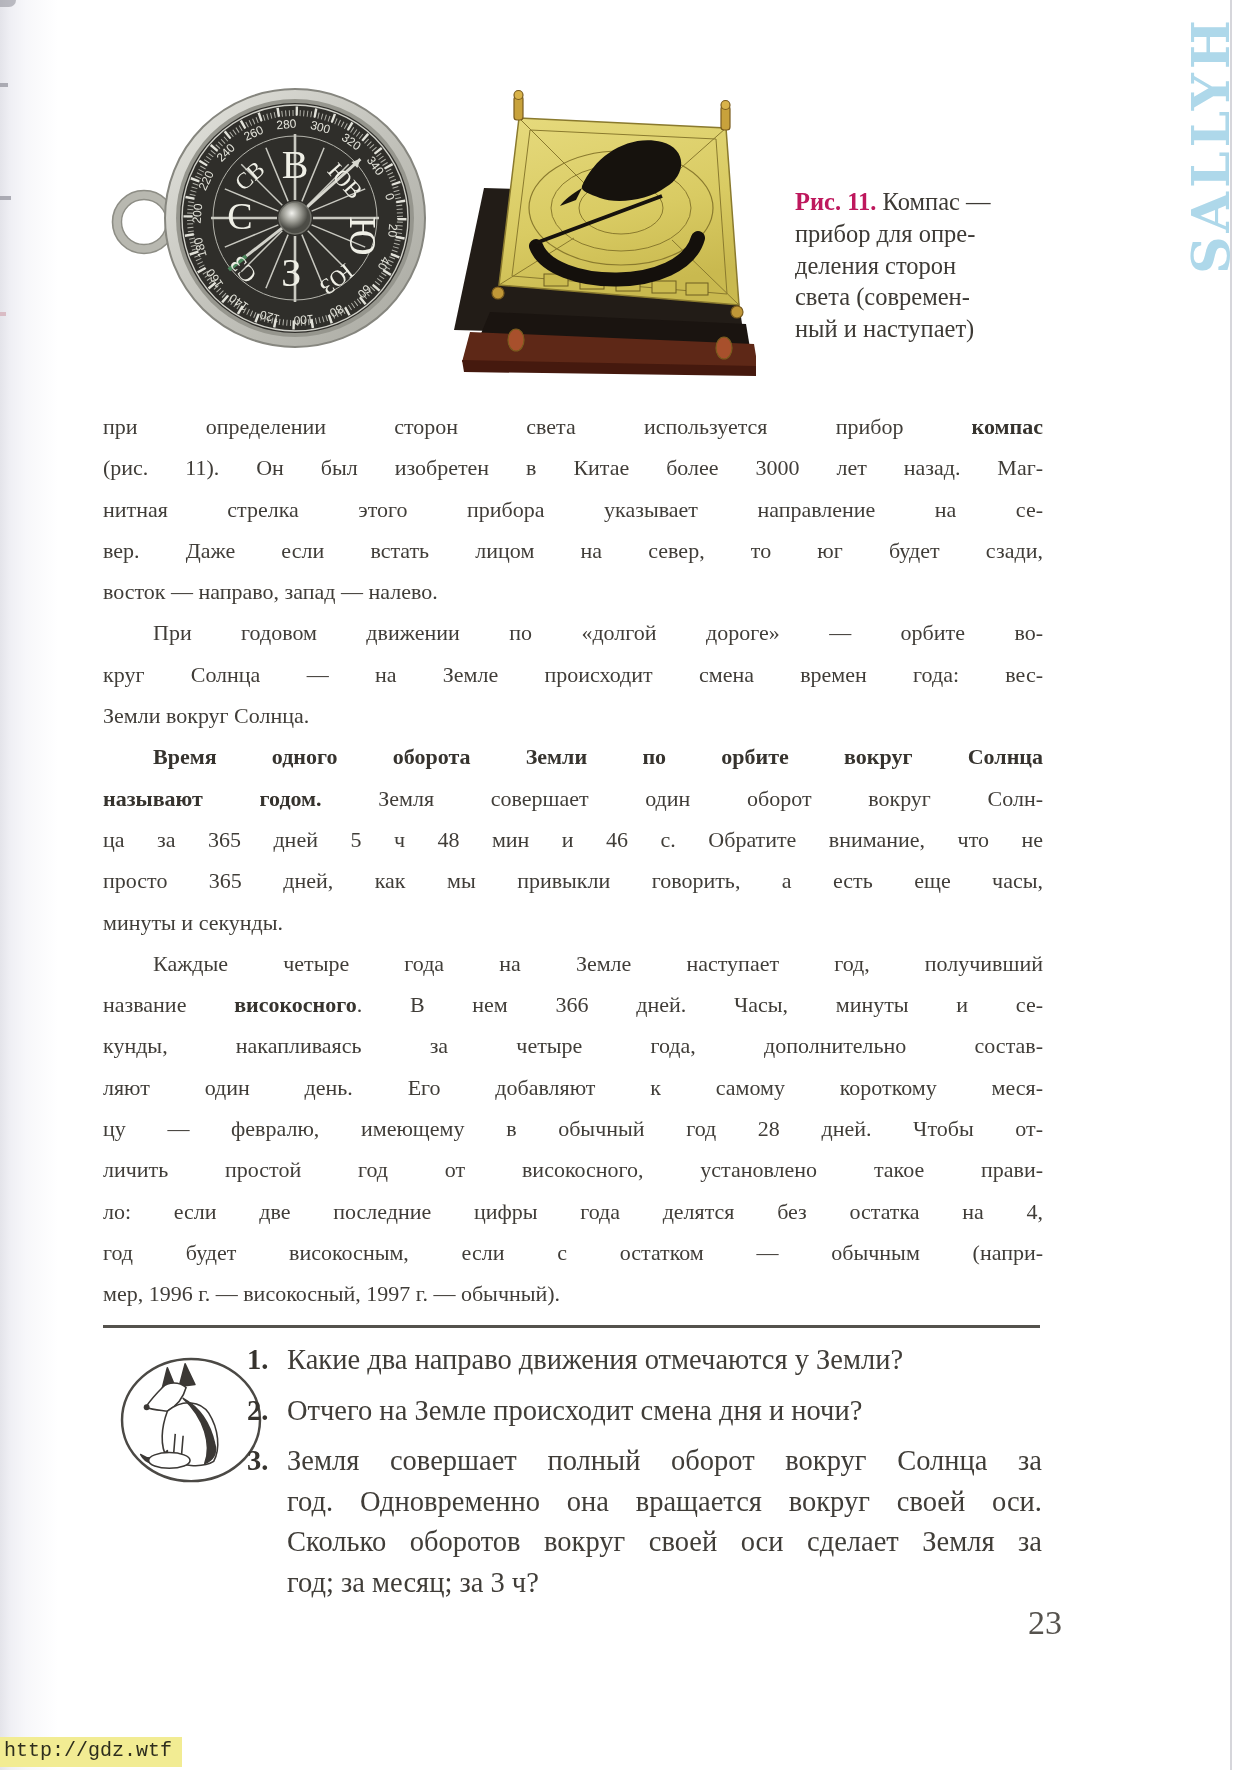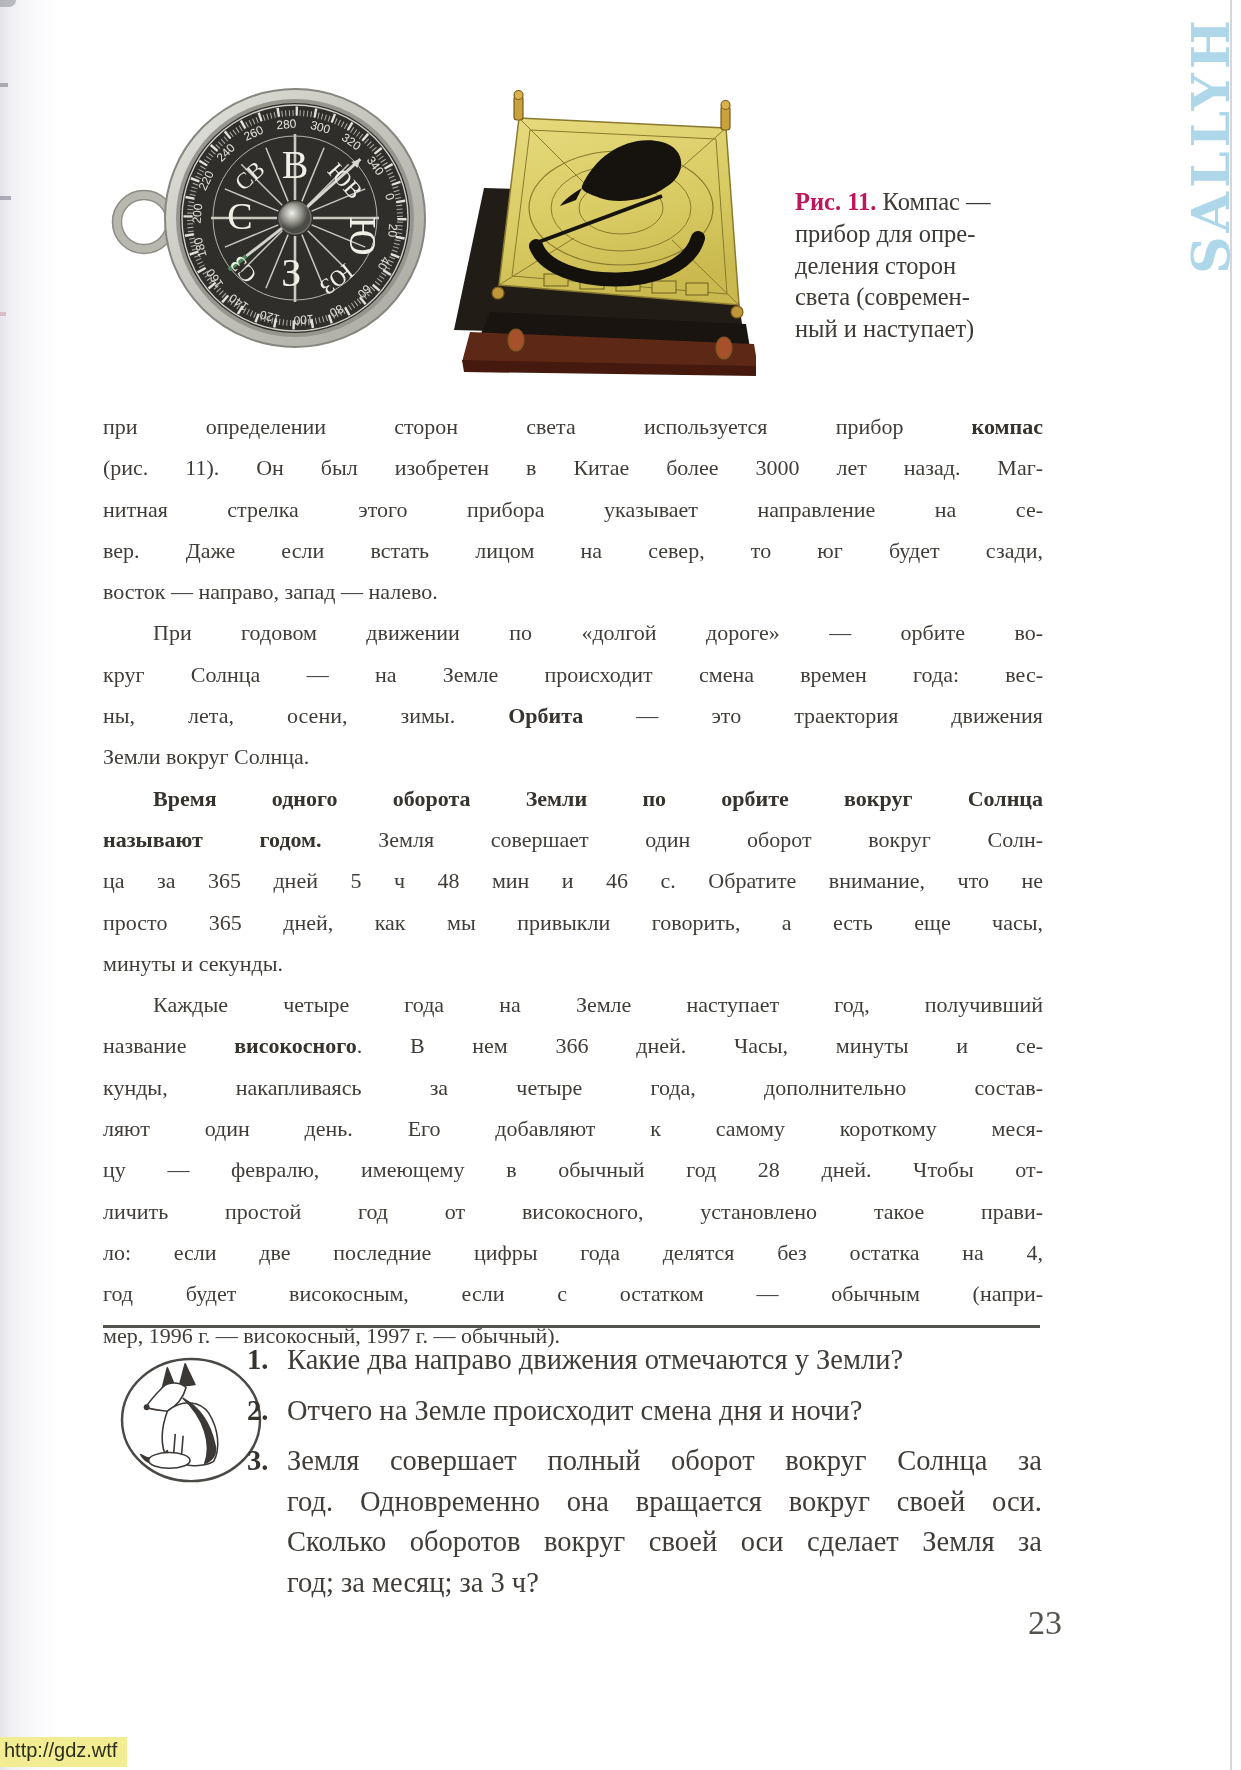--- a/index.html
+++ b/index.html
@@ -32,21 +32,21 @@
   #body-text b,#questions b{color:#36332e;}
   
   #rule{position:absolute;left:103px;top:1325px;width:937px;height:3px;background:#54524d;}
   #fox{position:absolute;left:118px;top:1355px;width:148px;height:135px;}
   #questions{position:absolute;left:247px;top:1340px;width:795px;font-size:28.5px;line-height:40.5px;}
   .q{position:relative;padding-left:40px;margin-bottom:10px;}
   .qnum{position:absolute;left:0;top:0;font-weight:bold;color:#36332e;}
   
   #page-num{position:absolute;left:1028px;top:1604px;font-size:34px;color:#55524d;}
   #url-badge{position:absolute;left:0;top:1737px;background:#f2ec93;color:#2e2e1d;
-    font-family:Liberation Sans, sans-serif;font-size:20px;padding:2px 10px 5px 4px;cursor:pointer;}
+    font-family:Liberation Mono, monospace;font-size:20px;padding:2px 10px 5px 4px;cursor:pointer;}
 </style>
 </head>
 <body>
 
 <div id="edge-left"></div>
 <div id="edge-right-line"></div>
 <div id="corner-smudge"></div>
 <div class="edge-dash" style="top:83px;width:8px;"></div>
 <div class="edge-dash" style="top:196px;width:11px;"></div>
 <div class="edge-dash" style="top:312px;width:6px;background:#d3aab4;"></div>
@@ -195,21 +195,20 @@
     <div class="para">
       <div class="line"><span>при определении сторон света используется прибор </span><b>компас</b></div>
       <div class="line"><span>(рис. 11). Он был изобретен в Китае более 3000 лет назад. Маг-</span></div>
       <div class="line"><span>нитная стрелка этого прибора указывает направление на се-</span></div>
       <div class="line"><span>вер. Даже если встать лицом на север, то юг будет сзади,</span></div>
       <div class="line last"><span>восток — направо, запад — налево.</span></div>
     </div>
     <div class="para ind">
       <div class="line"><span>При годовом движении по «долгой дороге» — орбите во-</span></div>
       <div class="line"><span>круг Солнца — на Земле происходит смена времен года: вес-</span></div>
-      <div class="line"><span>ны, лета, осени, зимы. </span><b>Орбита</b><span> — это траектория движения</span></div>
       <div class="line last"><span>Земли вокруг Солнца.</span></div>
     </div>
     <div class="para ind">
       <div class="line"><b>Время одного оборота Земли по орбите вокруг Солнца</b></div>
       <div class="line"><b>называют годом.</b><span> Земля совершает один оборот вокруг Солн-</span></div>
       <div class="line"><span>ца за 365 дней 5 ч 48 мин и 46 с. Обратите внимание, что не</span></div>
       <div class="line"><span>просто 365 дней, как мы привыкли говорить, а есть еще часы,</span></div>
       <div class="line last"><span>минуты и секунды.</span></div>
     </div>
     <div class="para ind">

